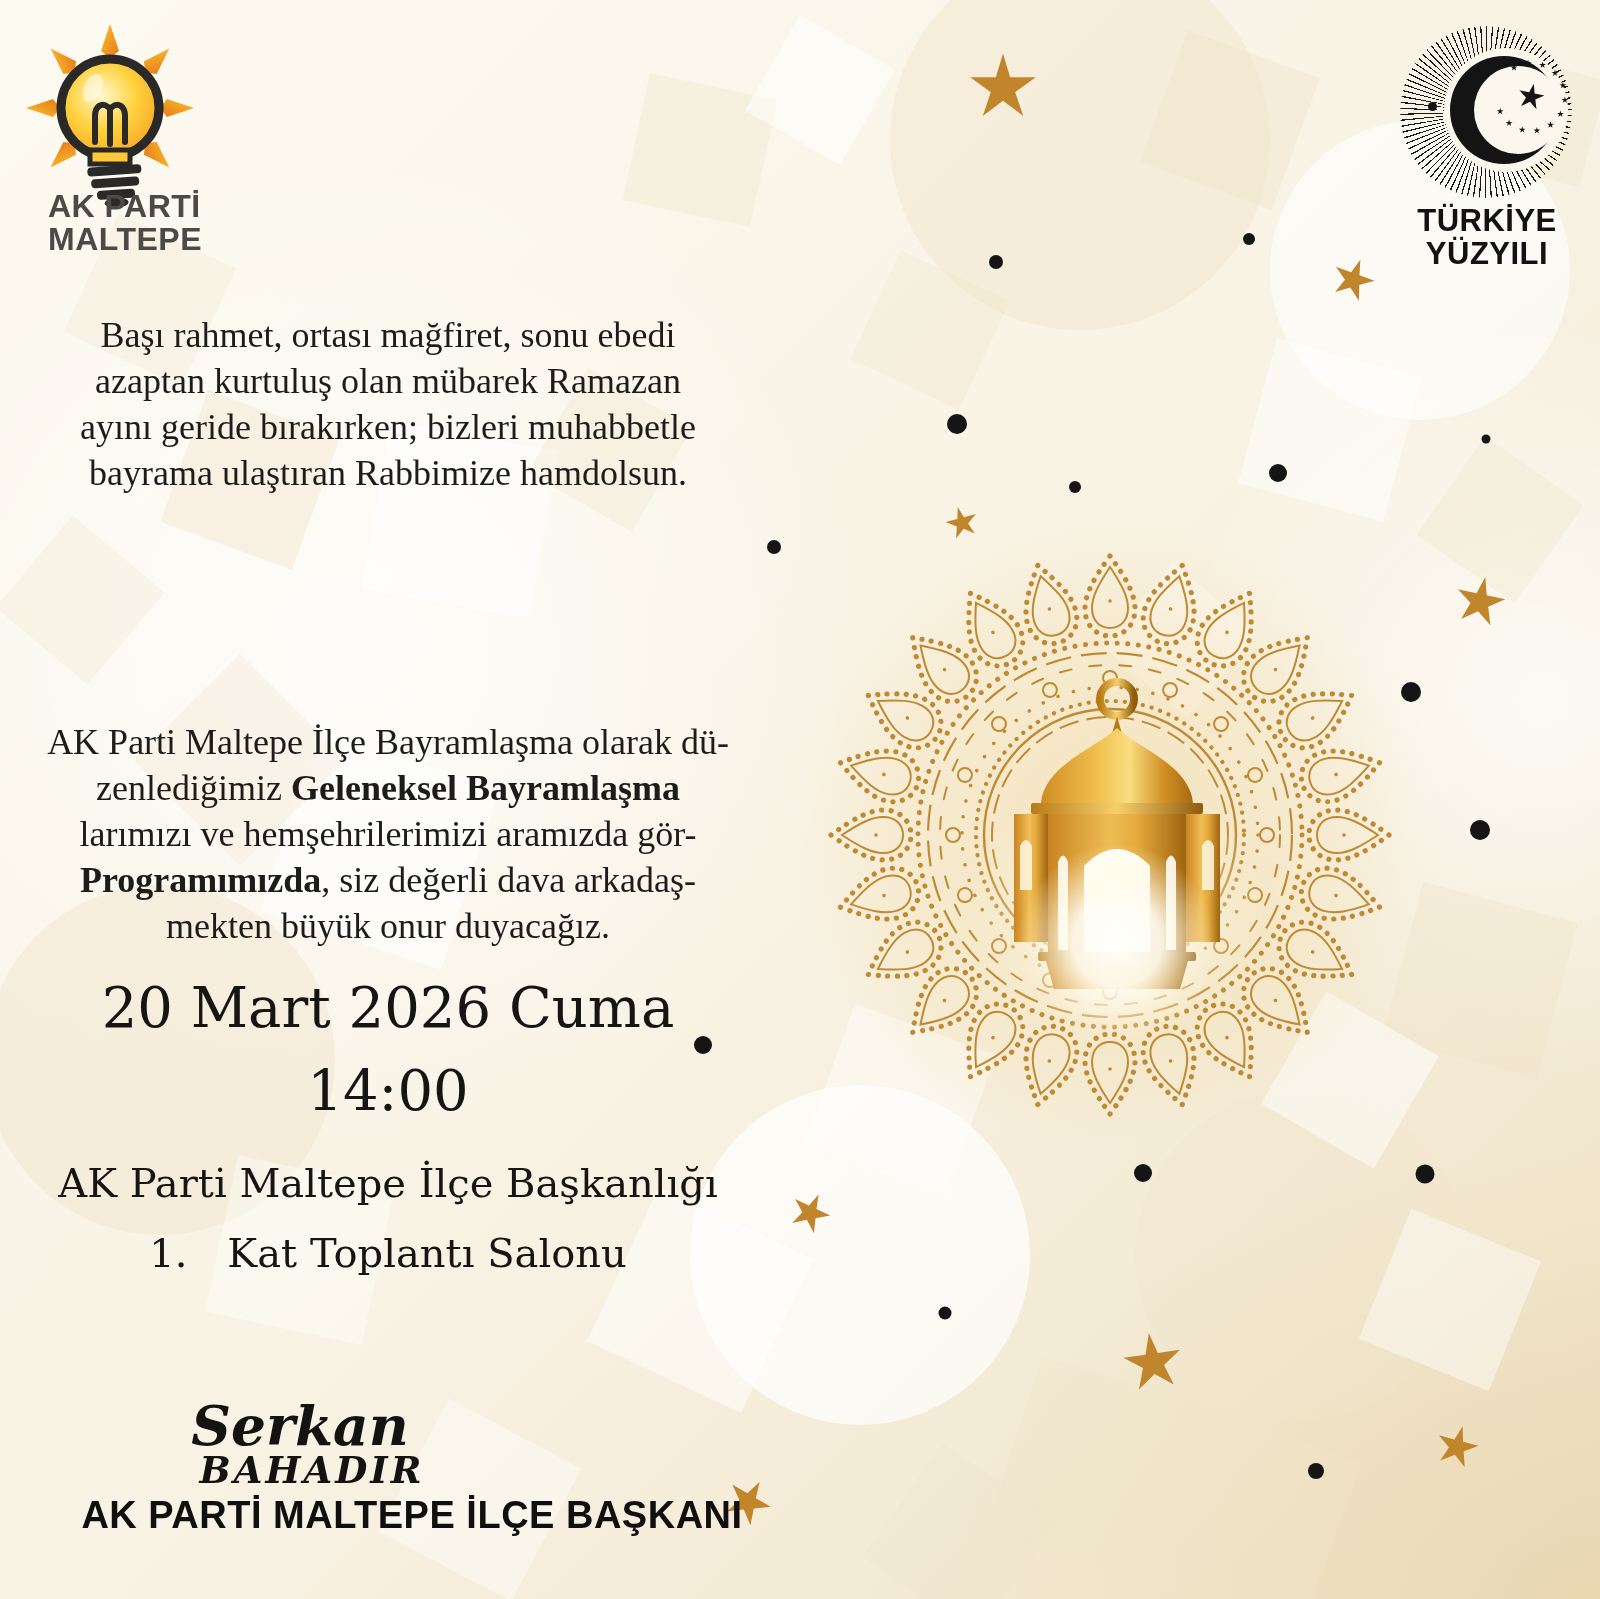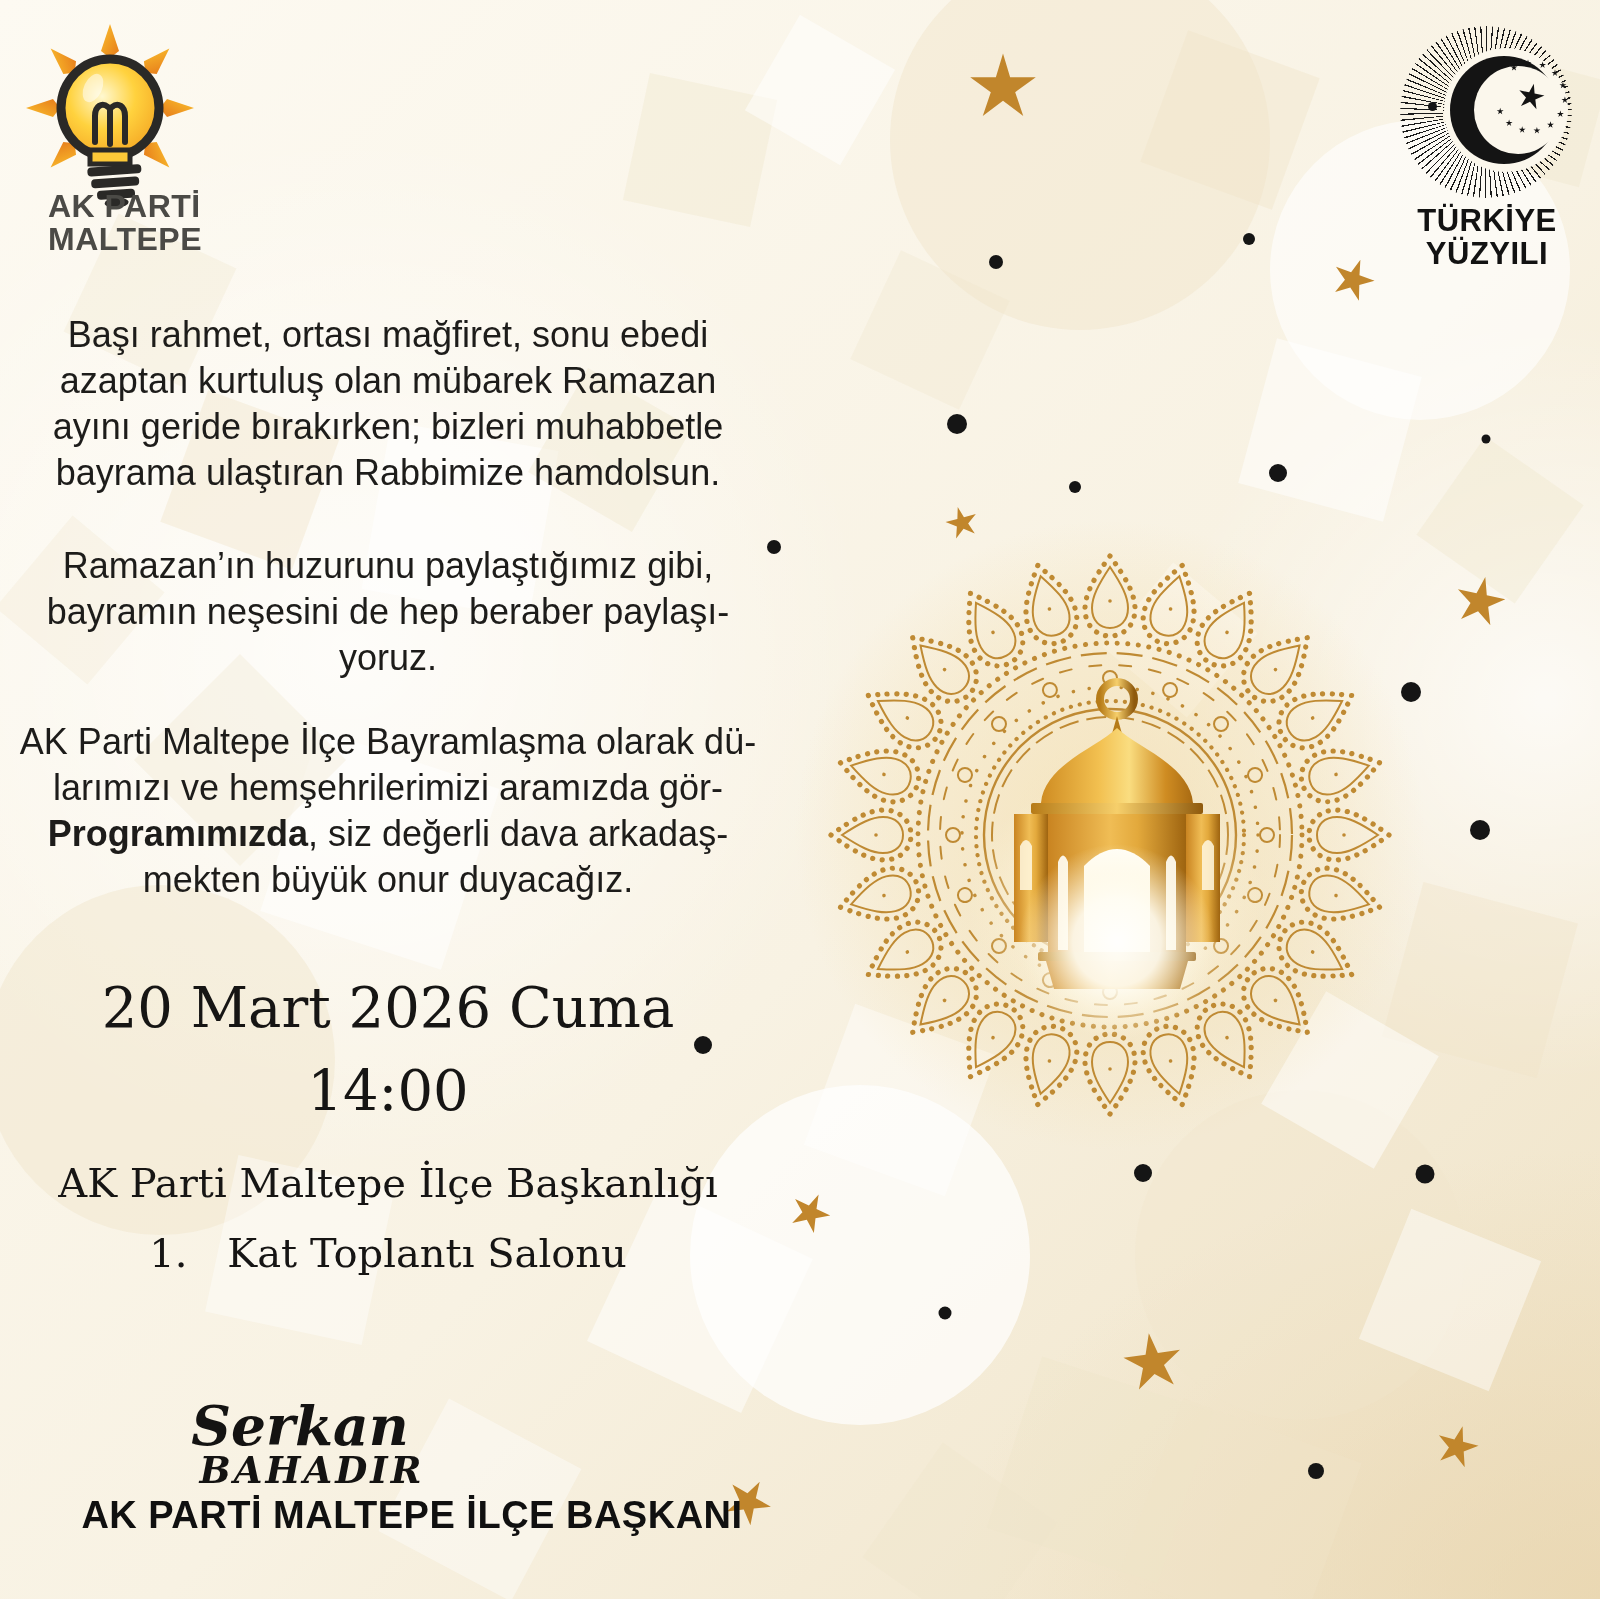--- a/index.html
+++ b/index.html
@@ -10,21 +10,21 @@
     overflow:hidden;
     background:#c4b5fd;
     font-family:"Liberation Serif", serif;
   }
   .bg-svg{position:absolute;inset:0;}
 
   
   .serif-p{
     position:absolute;left:5px;width:766px;
     text-align:center;
-    font-family:Liberation Sans, sans-serif;
+    font-family:Liberation Serif, serif;
     font-size:36px;line-height:46px;
     color:#1d1c1a;
     white-space:pre-line;
   }
   #p1{top:312px;}
   #p2{top:543px;}
   #p3{top:719px;white-space:normal;}
   #p3 .ln{display:block;}
   #p3 .b{font-weight:bold;}
 
@@ -356,25 +356,23 @@
     </svg>
     <div class="ty-dot"></div>
     <div class="ty-line" id="ty-line1">TÜRKİYE</div>
     <div class="ty-line" id="ty-line2">YÜZYILI</div>
   </div>
 
   <div class="serif-p" id="p1">Başı rahmet, ortası mağfiret, sonu ebedi
 azaptan kurtuluş olan mübarek Ramazan
 ayını geride bırakırken; bizleri muhabbetle
 bayrama ulaştıran Rabbimize hamdolsun.</div>
-  <div class="serif-p" id="p2">Ramazan’ın huzurunu paylaştığımız gibi,
-bayramın neşesini de hep beraber paylaşı-
-yoruz.</div>
   <div class="serif-p" id="p3">
     <span class="ln">AK Parti Maltepe İlçe Bayramlaşma olarak dü-</span>
+    <span class="ln"><span>zenlediğimiz </span><span class="b">Geleneksel Bayramlaşma</span></span>
     <span class="ln">larımızı ve hemşehrilerimizi aramızda gör-</span>
     <span class="ln"><span class="b">Programımızda</span><span>, siz değerli dava arkadaş-</span></span>
     <span class="ln">mekten büyük onur duyacağız.</span>
   </div>
 
   <div class="script" id="date">20 Mart 2026 Cuma</div>
   <div class="script" id="time">14:00</div>
   <div class="script" id="venue1">AK Parti Maltepe İlçe Başkanlığı</div>
   <div class="script" id="venue2">1.  Kat Toplantı Salonu</div>
 

